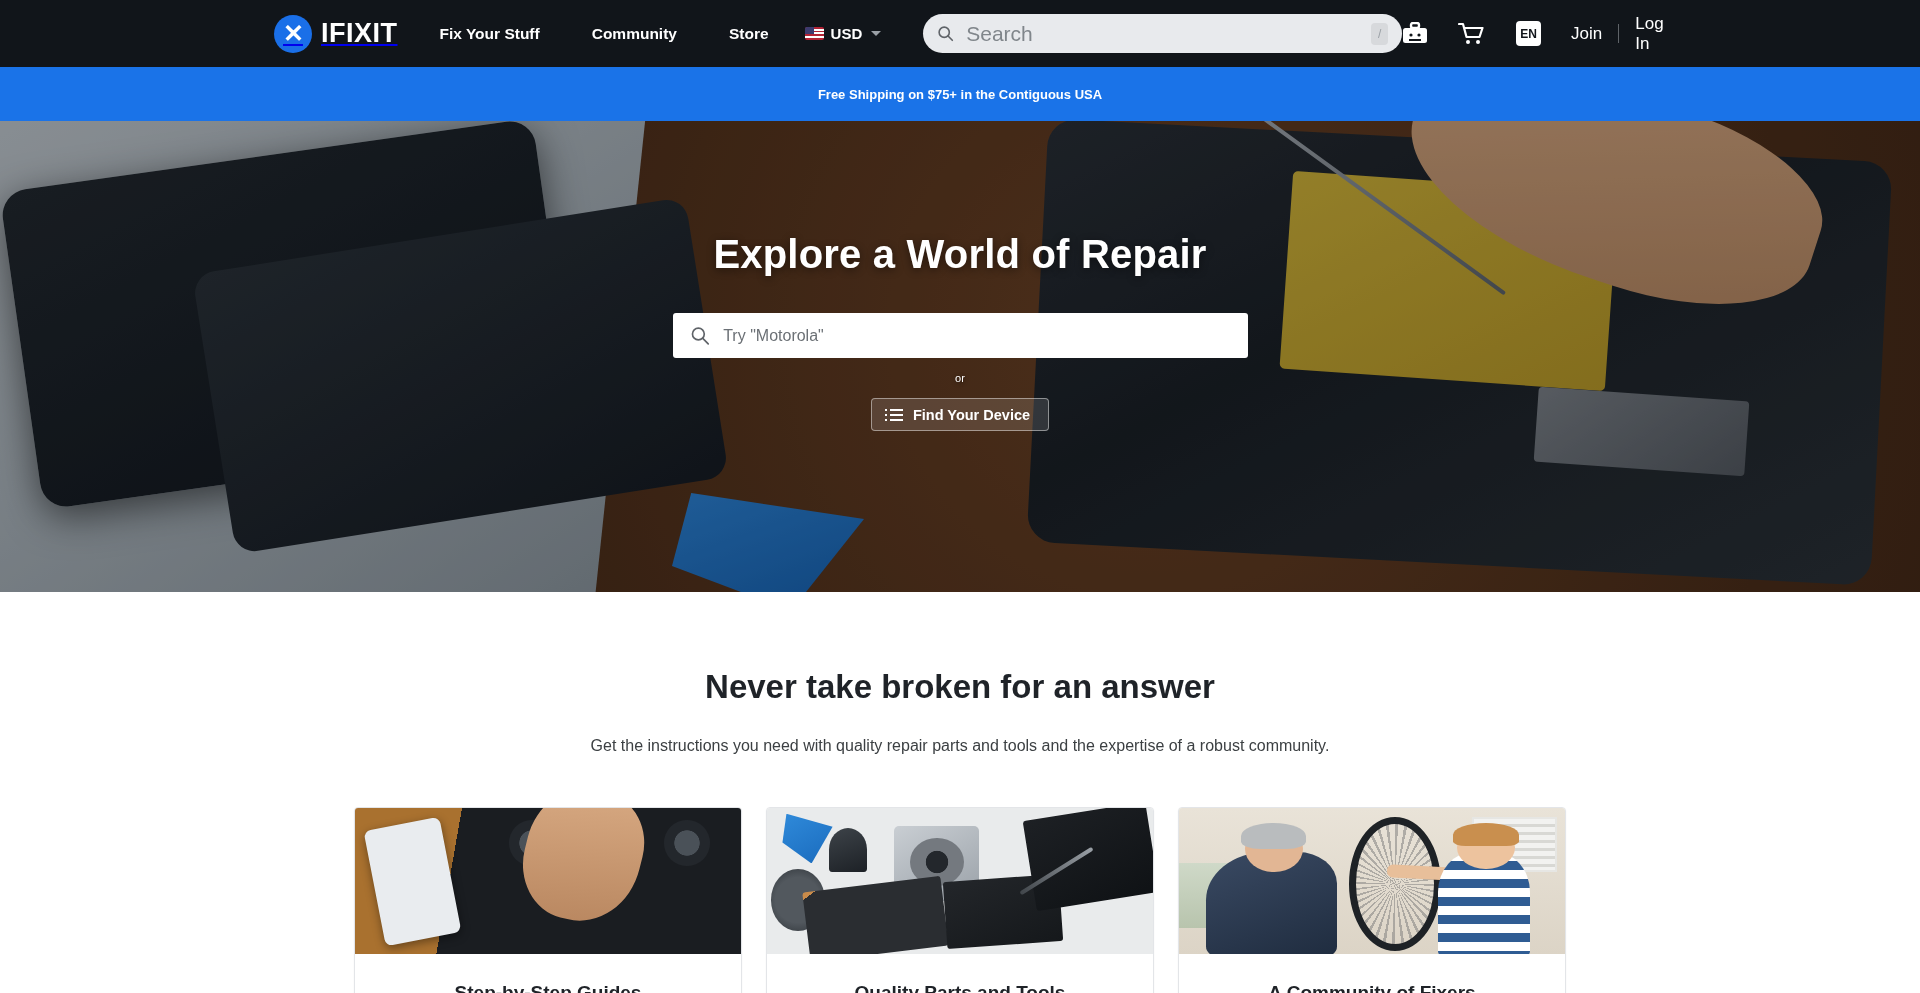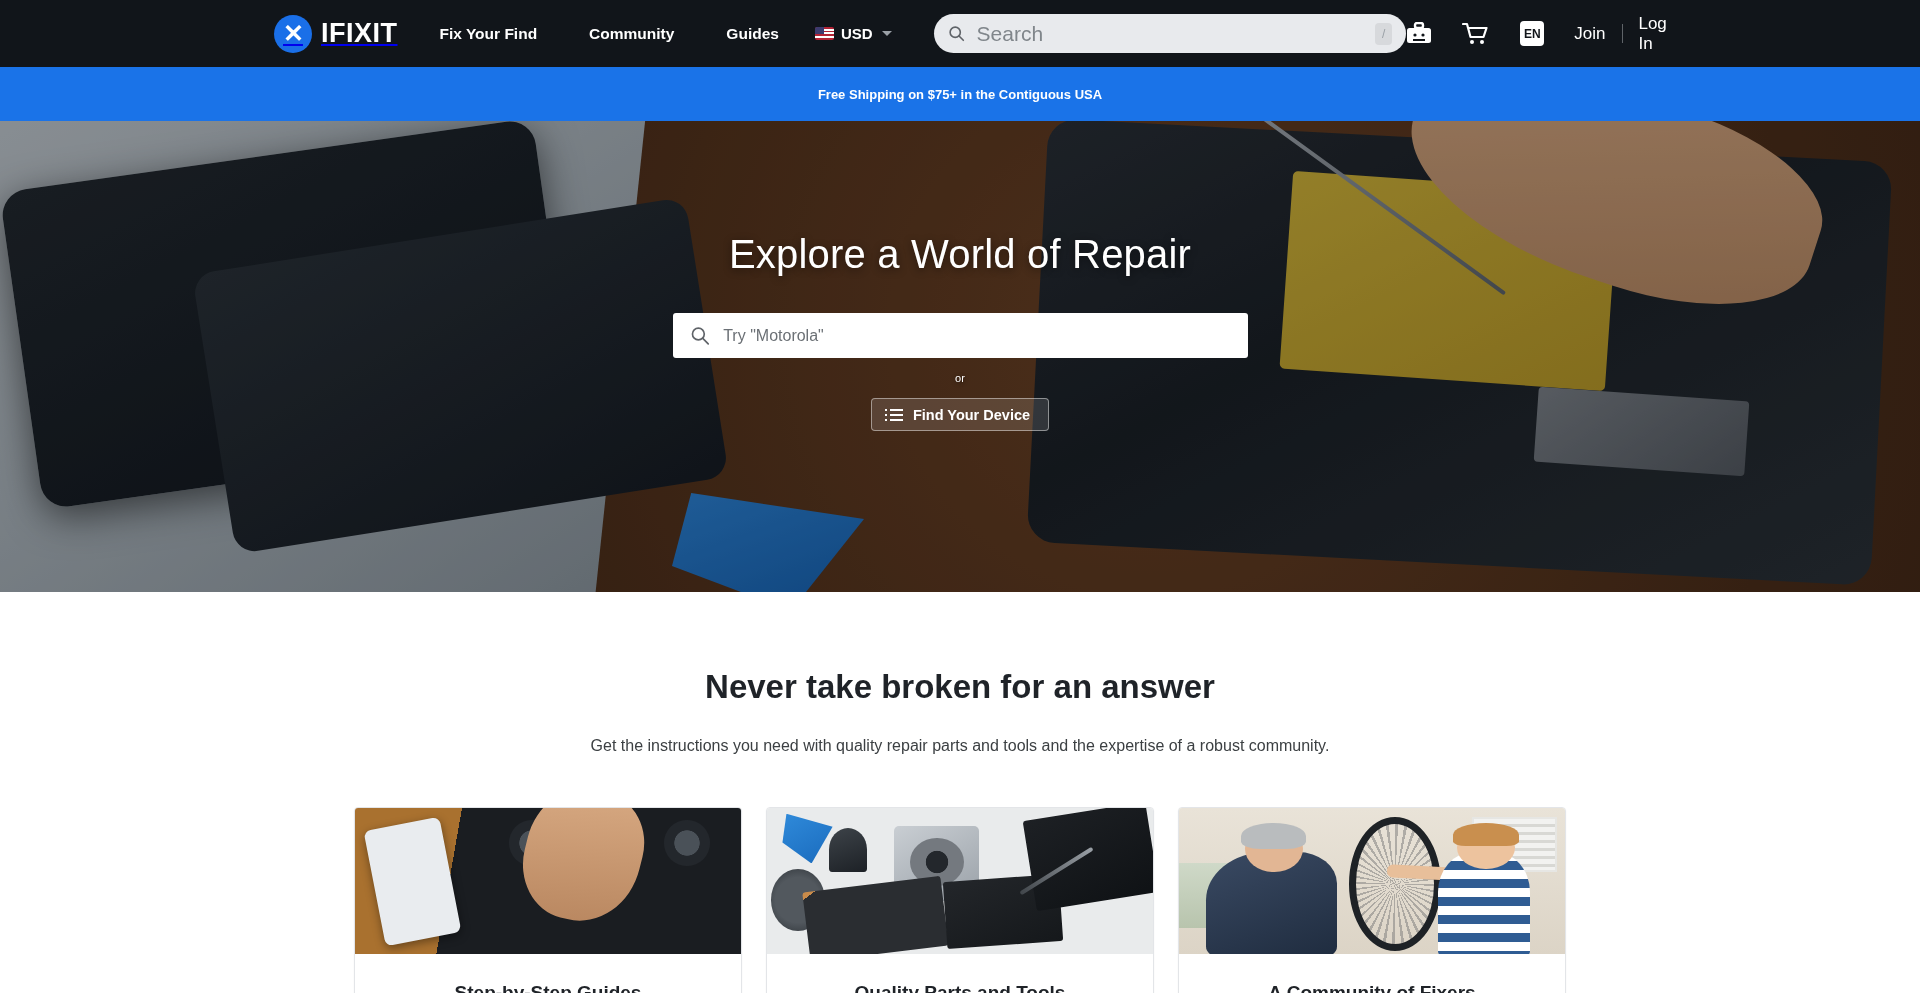--- a/index.html
+++ b/index.html
@@ -128,21 +128,21 @@
     background:linear-gradient(160deg,#d9ac86,#b98a64); border-radius:50% 40% 45% 55%;
     transform:rotate(18deg); }
   .hp-tweez{ position:absolute; right:20%; top:16%; width:17%; height:4px;
     background:linear-gradient(90deg,#a9b0b8,#5e656d); transform:rotate(36deg);
     border-radius:2px; }
   .hero-scrim{ position:absolute; inset:0; background:rgba(0,0,0,.30); }
 
   .hero-inner{ position:relative; z-index:3; width:100%;
     display:flex; flex-direction:column; align-items:center; }
   .hero-title{
-    color:#fff; font-size:40px; font-weight:400; margin-top:111px;
+    color:#fff; font-size:40px; font-weight:700; margin-top:111px;
     text-shadow:0 2px 8px rgba(0,0,0,.45); letter-spacing:.2px;
   }
   .hero-search{
     margin-top:36px; width:575px; height:45px; background:#fff;
     display:flex; align-items:center; padding:0 17px; border-radius:3px;
   }
   .hero-search input{
     border:none; outline:none; margin-left:14px; font-size:16px;
     color:#3c4043; width:100%; font-family:"Liberation Sans", sans-serif;
   }
@@ -253,23 +253,23 @@
 <div class="header">
 
   <a class="logo-wrap" href="#">
     <span class="logo-mark">
         <span>✕</span>
       </span>
     <span class="logo-text">IFIXIT</span>
   </a>
 
   <nav class="nav">
-    <a href="#">Fix Your Find</a>
+    <a href="#">Fix Your Stuff</a>
     <a href="#">Community</a>
-    <a href="#">Guides</a>
+    <a href="#">Store</a>
     <div class="currency">
       <span class="flag"></span>
       <span class="currency-label">USD</span>
       <span class="caret"></span>
     </div>
   </nav>
 
   <div class="search-pill">
     <svg width="17" height="17" viewBox="0 0 20 20">
       <circle cx="8.5" cy="8.5" r="6" fill="none" stroke="#5f6368" stroke-width="1.9"></circle>

